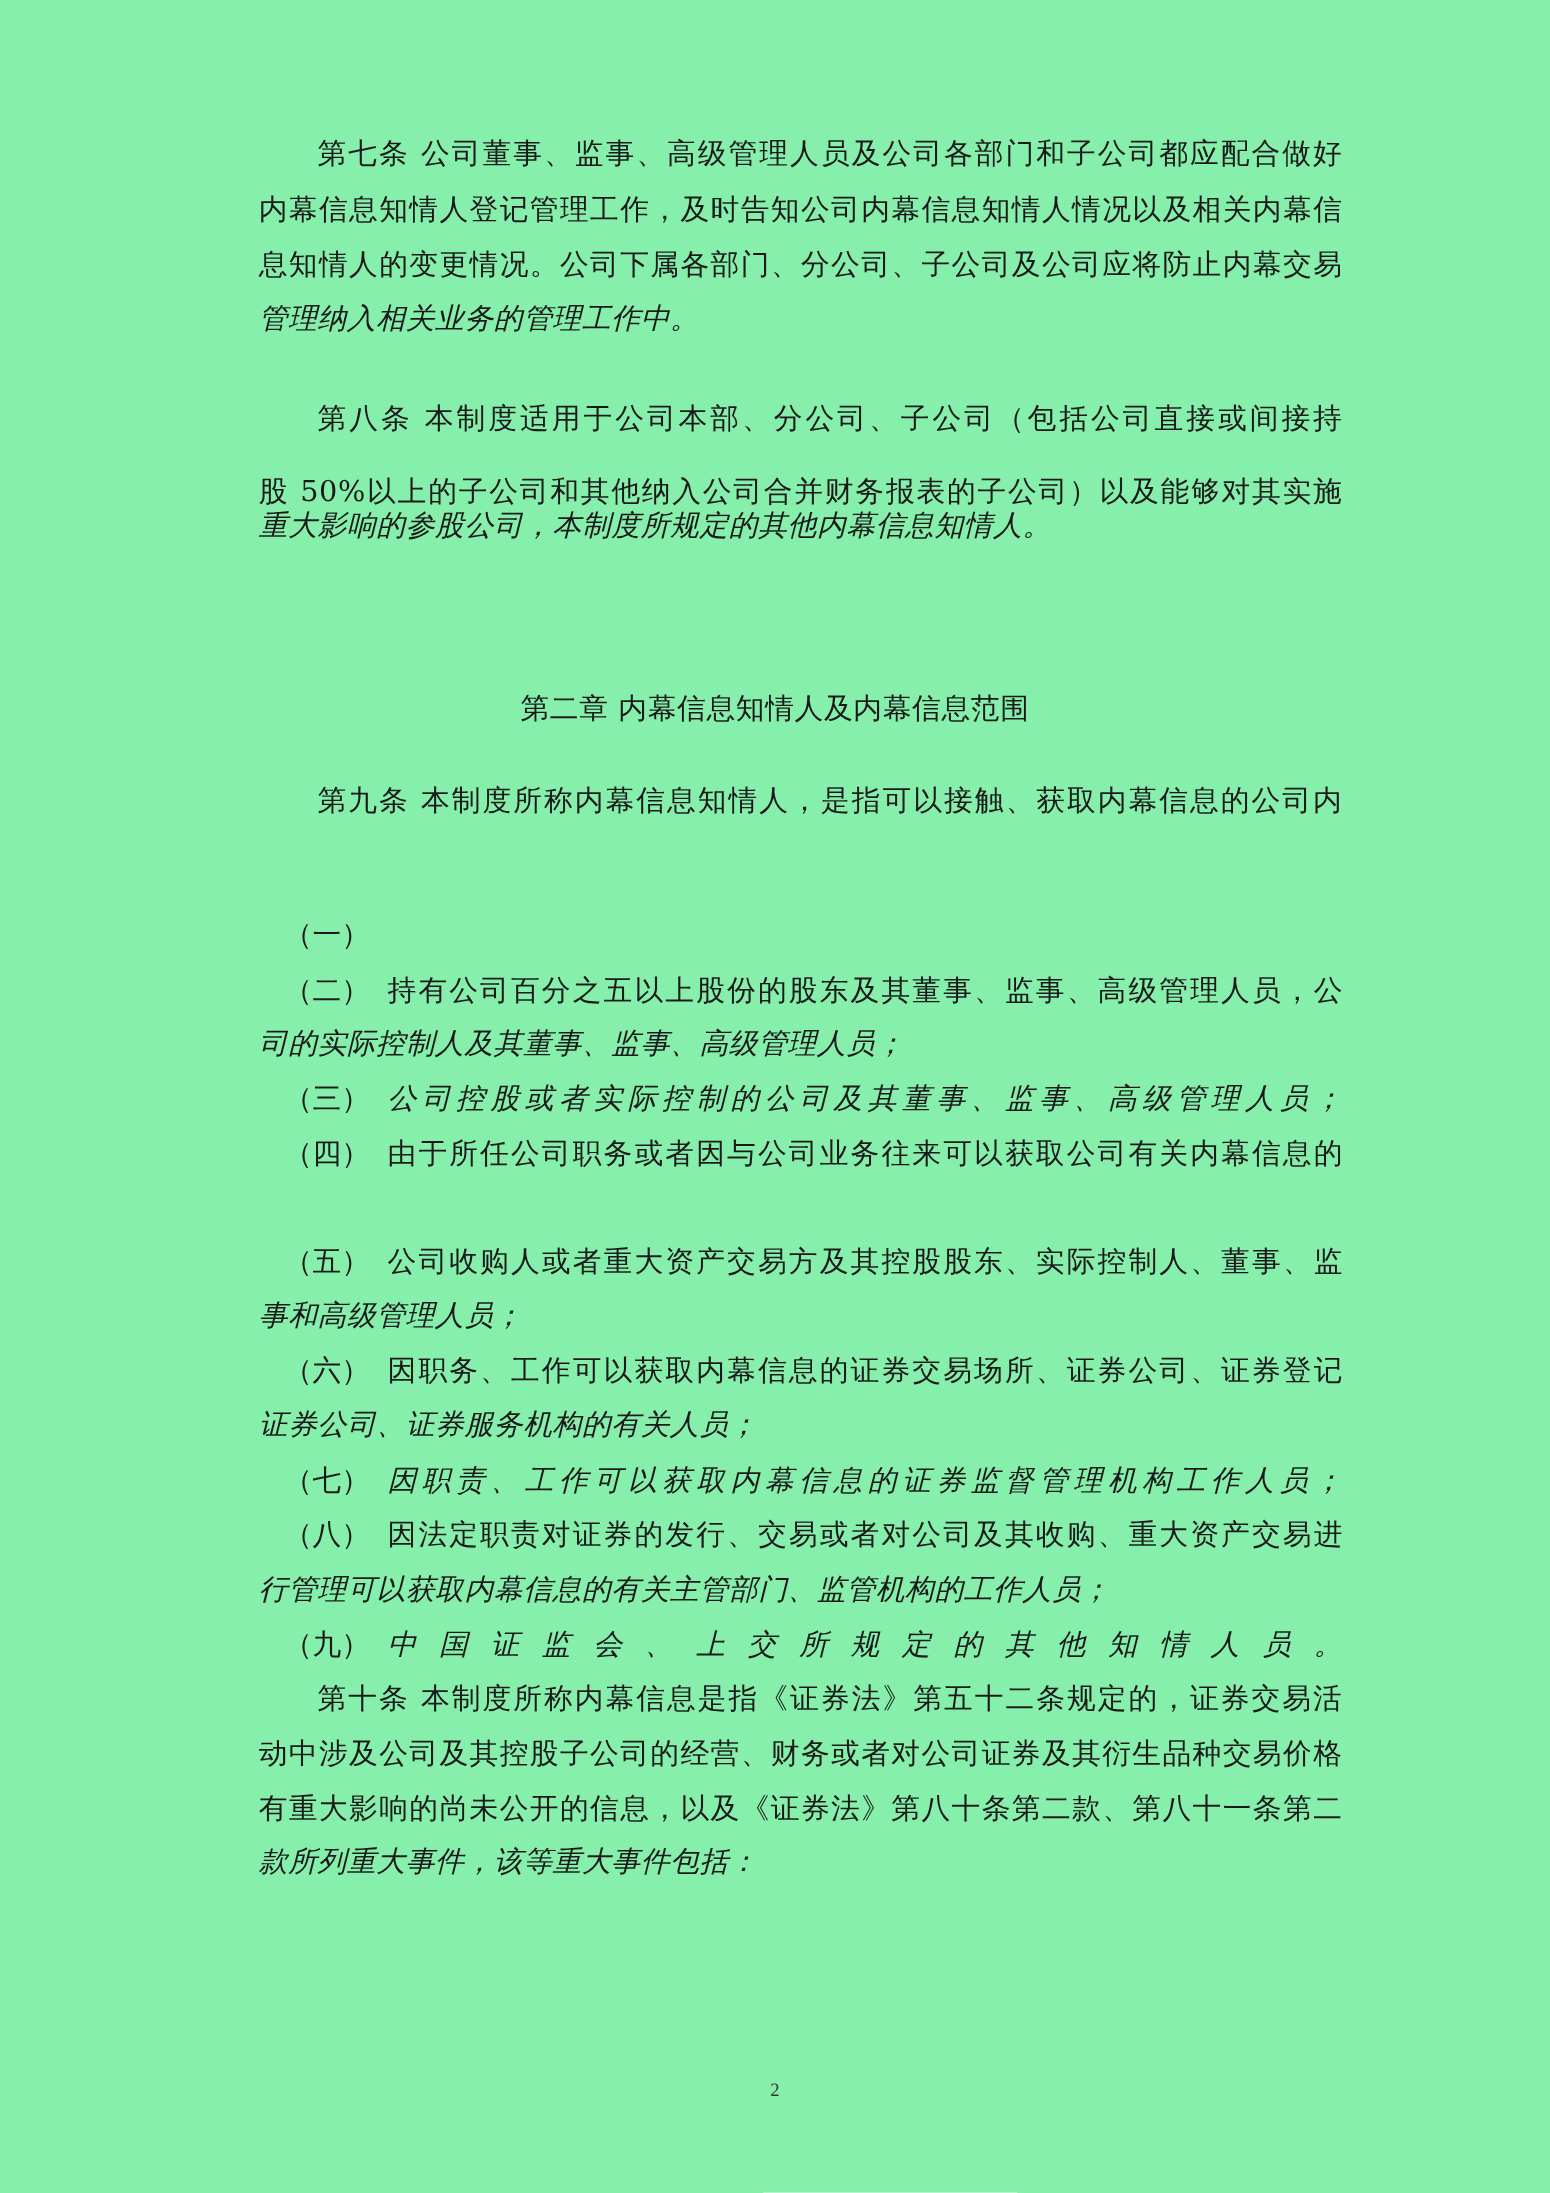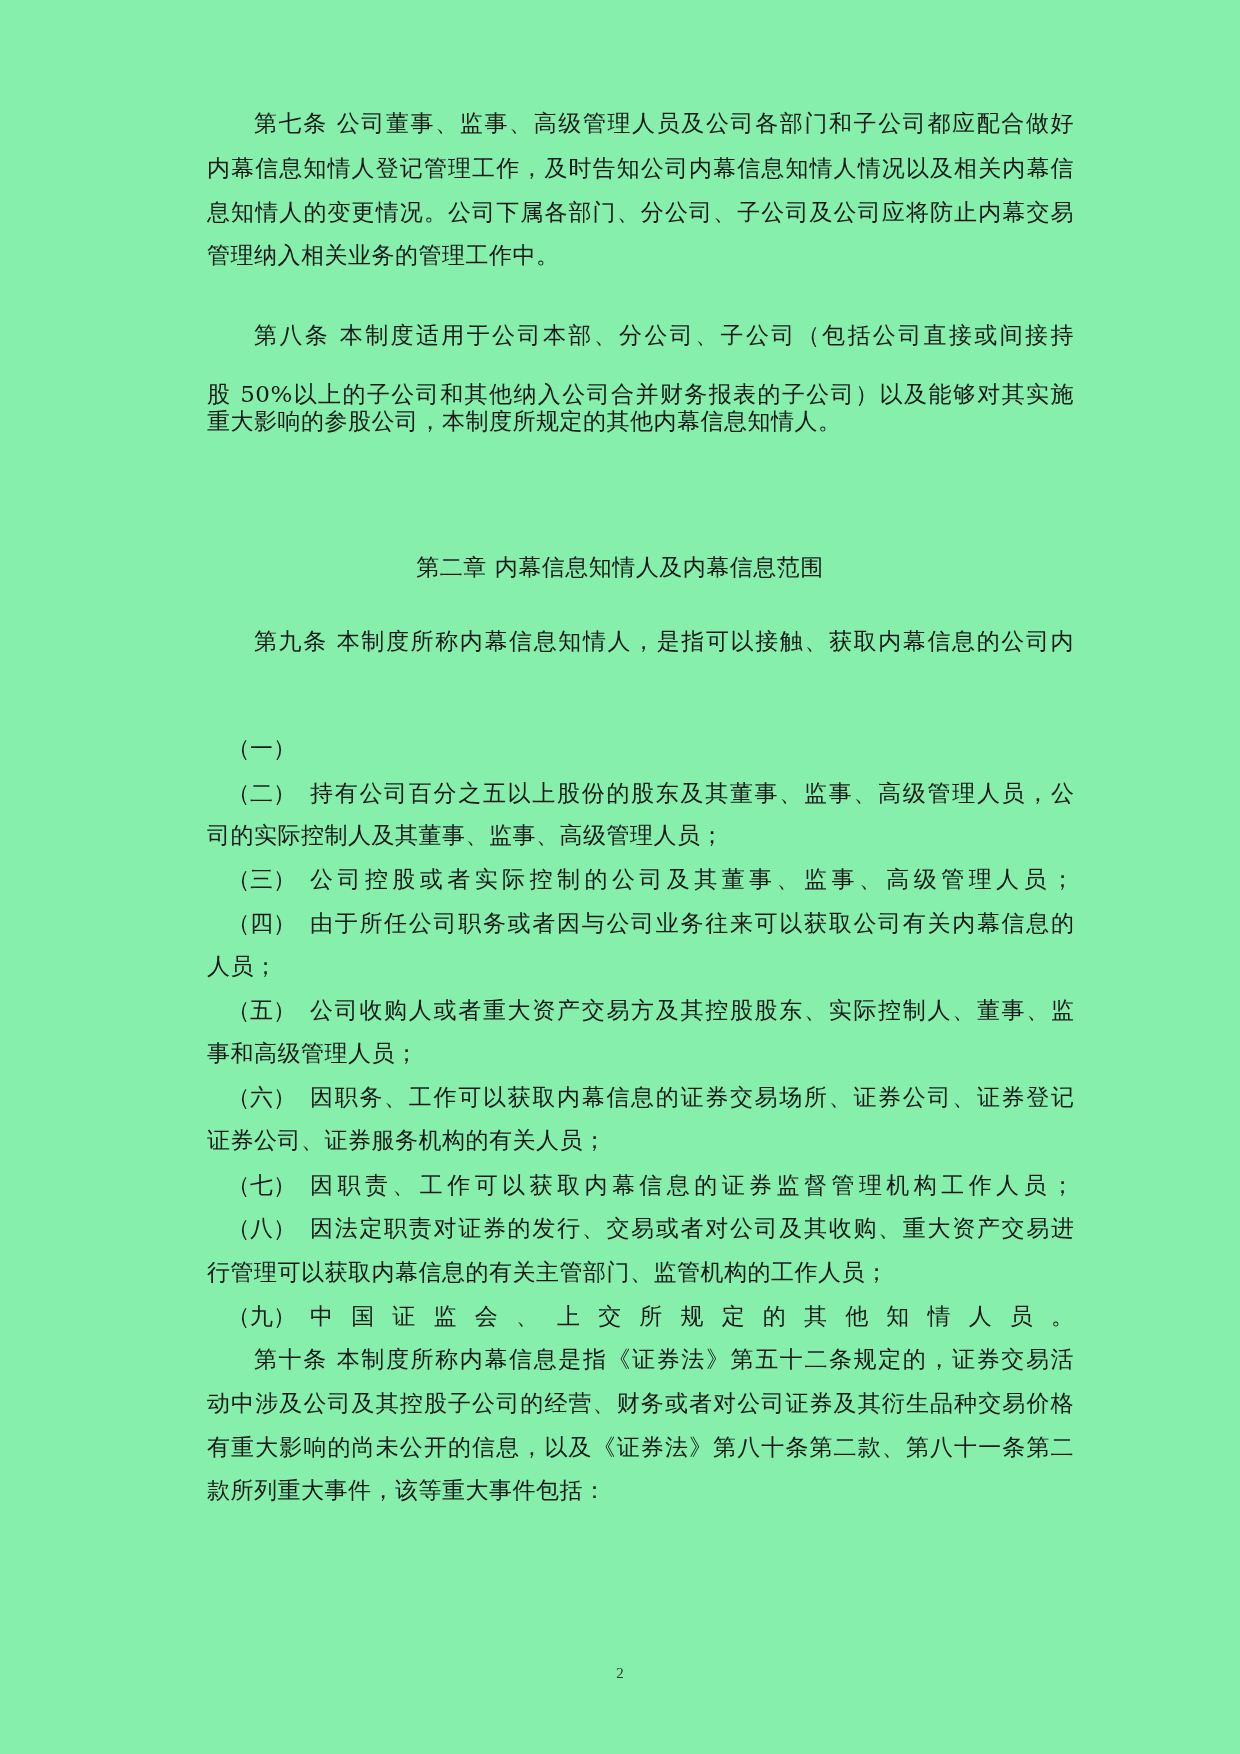--- a/index.html
+++ b/index.html
@@ -3,21 +3,21 @@
   <meta charset="utf-8">
   <style>
     html, body { margin: 0; padding: 0; background: #ffffff; }
     body { width: 1240px; height: 1754px; position: relative; overflow: hidden;
            font-family: "DejaVu Serif", "Liberation Serif", serif; color: #1a1a1a; }
     .page { position: absolute; left: 0; top: 0; width: 1240px; height: 1754px; background: #86efac; }
     .line { position: absolute; font-size: 23px; line-height: 30px; white-space: nowrap;
             letter-spacing: 0.5px; }
     .body-line { left: 207px; width: 867px; text-align: justify; text-align-last: justify; }
     .indent-line { left: 254px; width: 820px; text-align: justify; text-align-last: justify; }
-    .last-line { text-align-last: left; }
+    .last-line { text-align-last: left; font-style: italic; }
     .chapter { left: 0; width: 1240px; text-align: center; }
     .item-num { position: absolute; left: 227px; font-size: 23px; line-height: 30px; white-space: nowrap; }
     .item-text { position: absolute; left: 310px; width: 764px; font-size: 23px; line-height: 30px;
                  white-space: nowrap; text-align: justify; text-align-last: justify; }
     .page-number { position: absolute; top: 1665px; left: 0; width: 1240px; text-align: center;
                    font-size: 15px; color: #333; font-family: "Liberation Serif", serif; }
   </style>
 </head>
 <body>
 
@@ -40,21 +40,20 @@
 
   <div class="item-num" style="top:778px">（二）</div>
   <div class="item-text" style="top:778px">持有公司百分之五以上股份的股东及其董事、监事、高级管理人员，公</div>
   <div class="line body-line last-line" style="top:820px">司的实际控制人及其董事、监事、高级管理人员；</div>
 
   <div class="item-num" style="top:864px">（三）</div>
   <div class="item-text last-line" style="top:864px">公司控股或者实际控制的公司及其董事、监事、高级管理人员；</div>
 
   <div class="item-num" style="top:908px">（四）</div>
   <div class="item-text" style="top:908px">由于所任公司职务或者因与公司业务往来可以获取公司有关内幕信息的</div>
-  <div class="line body-line last-line" style="top:951px">人员；</div>
 
   <div class="item-num" style="top:995px">（五）</div>
   <div class="item-text" style="top:995px">公司收购人或者重大资产交易方及其控股股东、实际控制人、董事、监</div>
   <div class="line body-line last-line" style="top:1038px">事和高级管理人员；</div>
 
   <div class="item-num" style="top:1082px">（六）</div>
   <div class="item-text" style="top:1082px">因职务、工作可以获取内幕信息的证券交易场所、证券公司、证券登记</div>
   <div class="line body-line last-line" style="top:1125px">证券公司、证券服务机构的有关人员；</div>
 
   <div class="item-num" style="top:1170px">（七）</div>

